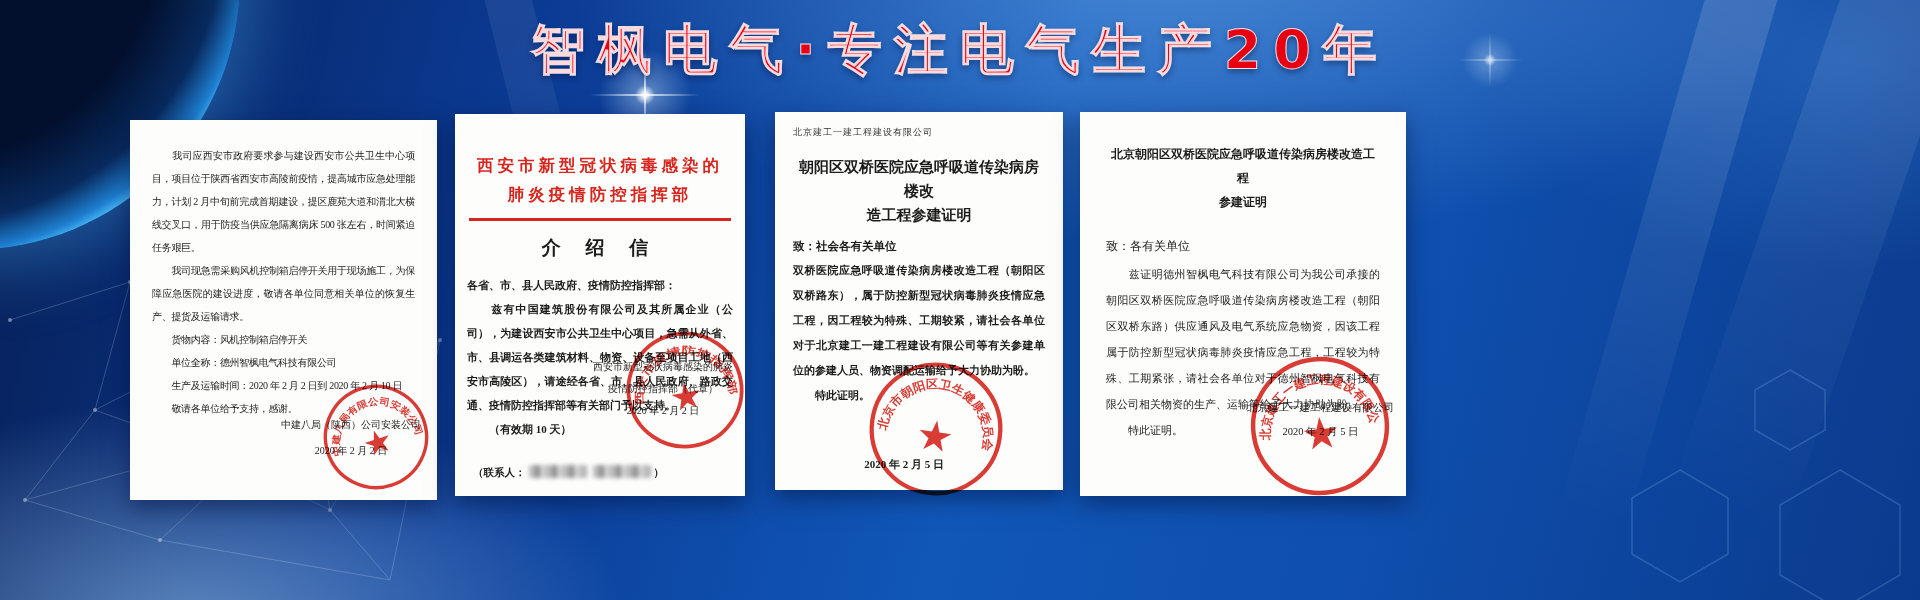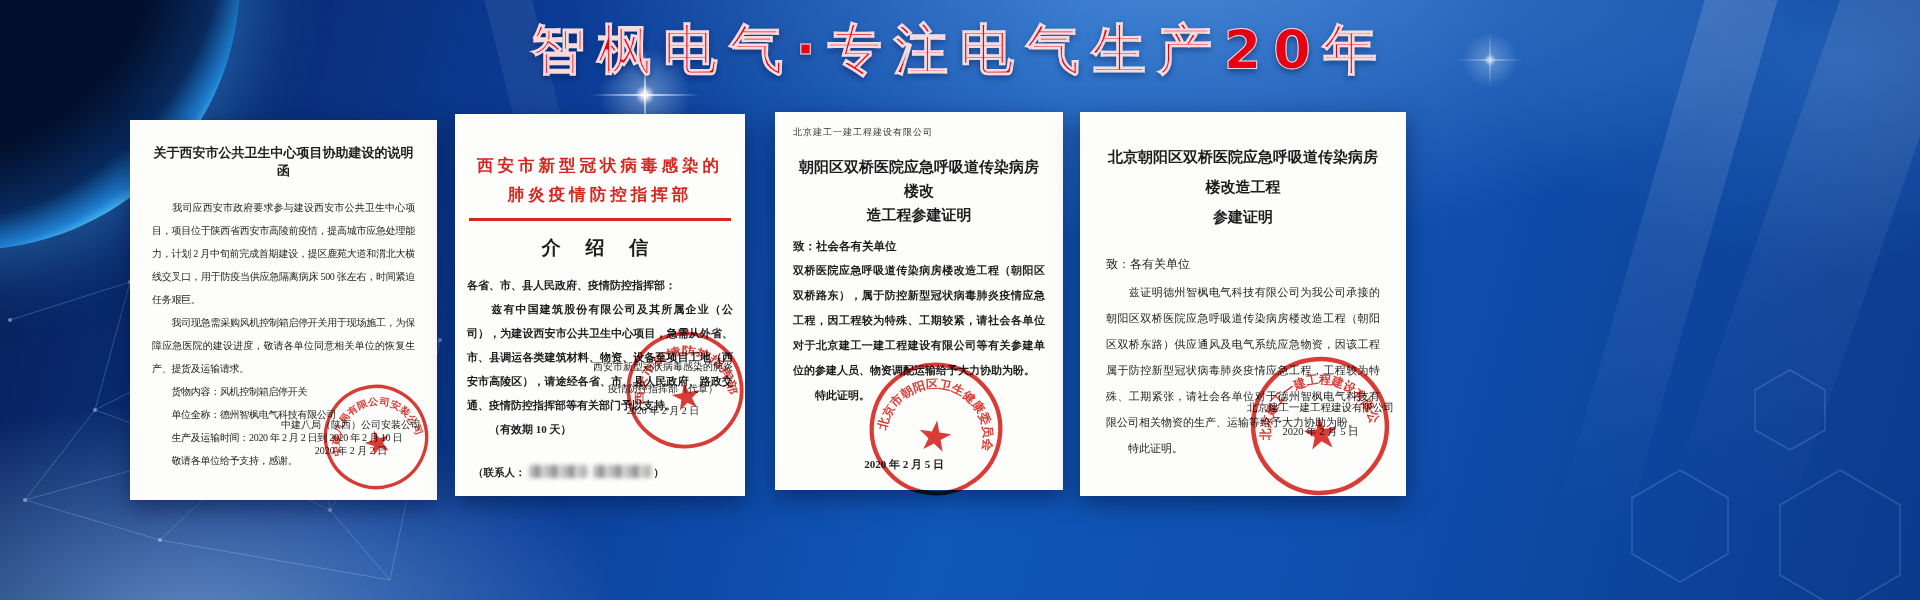--- a/index.html
+++ b/index.html
@@ -53,21 +53,21 @@
   .blur-box{display:inline-block;width:58px;height:13px;margin:0 3px;vertical-align:-2px;border-radius:2px;
     background:repeating-linear-gradient(90deg,#b9b9b9 0 6px,#8f8f8f 6px 11px,#d0d0d0 11px 17px);filter:blur(2px);}
   .doc3{left:775px;top:112px;width:288px;height:378px;padding:14px 18px;}
   .doc3 .d-header{font-size:9px;color:#333;letter-spacing:1px;}
   .doc3 .d-title{margin:16px 0 12px;font-size:15px;font-weight:bold;line-height:1.6;text-align:center;}
   .doc3 .d-sal{margin:4px 0;font-size:11.5px;font-weight:bold;}
   .doc3 .d-p1,.doc3 .d-body{margin:0;font-size:11px;font-weight:bold;line-height:25px;text-align:justify;}
   .doc3 .d-p1 .uline{text-decoration:underline;}
   .doc3 .d-date{position:absolute;left:0;right:30px;bottom:18px;font-size:11px;font-weight:bold;text-align:center;}
   .doc4{left:1080px;top:112px;width:326px;height:384px;padding:26px 26px;}
-  .doc4 .d-title{margin:4px 0 24px;font-size:15px;font-weight:bold;line-height:2;text-align:center;}
+  .doc4 .d-title{margin:4px 0 24px;font-size:12px;font-weight:bold;line-height:2;text-align:center;}
   .doc4 .d-sal{margin:0 0 6px;font-size:12px;}
   .doc4 .d-body{margin:0;font-size:11px;line-height:26px;text-align:justify;}
   .doc4 .d-sig{position:absolute;right:12px;bottom:52px;font-size:10.5px;line-height:24px;text-align:center;}
   
   .stamp{position:absolute;mix-blend-mode:multiply;opacity:.9;}
   .doc1 .stamp{width:118px;height:118px;right:2px;bottom:4px;transform:rotate(-18deg);}
   .doc2 .stamp{width:132px;height:132px;right:-6px;bottom:40px;transform:rotate(-10deg);}
   .doc3 .stamp{width:150px;height:150px;left:86px;bottom:-14px;transform:rotate(8deg);}
   .doc4 .stamp{width:156px;height:156px;right:8px;bottom:-8px;transform:rotate(-6deg);}
 </style>
@@ -113,21 +113,20 @@
     <g stroke="rgba(160,212,255,.22)" stroke-width="1.5" fill="none">
       <path d="M250 20 L285 40 L285 80 L250 100 L215 80 L215 40 Z"></path>
       <path d="M140 120 L188 148 L188 204 L140 232 L92 204 L92 148 Z"></path>
       <path d="M300 120 L360 155 L360 225 L300 260 L240 225 L240 155 Z"></path>
     </g>
   </svg>
 
   <h1 class="title">智枫电气·专注电气生产20年</h1>
 
   <section class="doc doc1">
-    <h2 class="d-title">关于西安市公共卫生中心项目协助建设的说明函</h2>
     <p class="d-body pre">　　我司应西安市政府要求参与建设西安市公共卫生中心项目，项目位于陕西省西安市高陵前疫情，提高城市应急处理能力，计划 2 月中旬前完成首期建设，提区鹿苑大道和渭北大横线交叉口，用于防疫当供应急隔离病床 500 张左右，时间紧迫任务艰巨。
 　　我司现急需采购风机控制箱启停开关用于现场施工，为保障应急医院的建设进度，敬请各单位同意相关单位的恢复生产、提货及运输请求。
 　　货物内容：风机控制箱启停开关
 　　单位全称：德州智枫电气科技有限公司
 　　生产及运输时间：2020 年 2 月 2 日到 2020 年 2 月 10 日
 　　敬请各单位给予支持，感谢。</p>
     <div class="d-sig pre">中建八局（陕西）公司安装公司
 2020 年 2 月 2 日</div>
     <svg class="stamp" viewBox="0 0 140 140">
       <circle cx="70" cy="70" r="60" fill="none" stroke="#d7261e" stroke-width="4"></circle>

